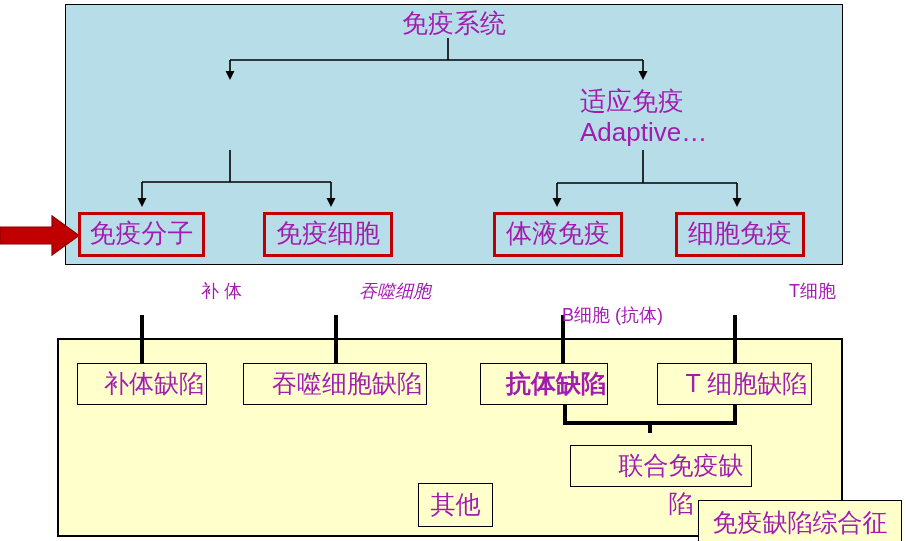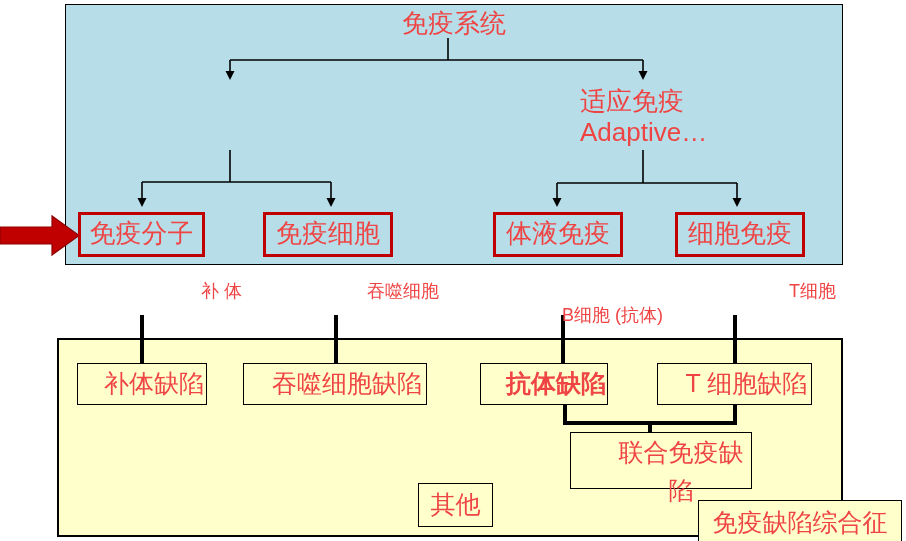--- a/index.html
+++ b/index.html
@@ -1,39 +1,39 @@
 <!DOCTYPE html>
 <html><head>
 <meta charset="utf-8">
 <style>
   html,body { margin:0; padding:0; background:#fff; }
   .canvas {
     position:relative; width:906px; height:541px; background:#ffffff;
-    font-family:"Liberation Sans","DejaVu Sans",sans-serif; color:#ef4444; overflow:hidden;
+    font-family:"Liberation Sans","DejaVu Sans",sans-serif; color:#a21caf; overflow:hidden;
   }
   .panel { position:absolute; box-sizing:border-box; }
   .panel-blue  { left:65px; top:4px;  width:778px; height:261px; background:#B7DEE8; border:1.6px solid #000; }
   .panel-yellow{ left:57px; top:338px; width:786px; height:199px; background:#FFFFCC; border:2px solid #000; }
   svg.lines { position:absolute; left:0; top:0; width:906px; height:541px; pointer-events:none; }
   .txt { position:absolute; white-space:nowrap; }
   .title   { left:354px; top:6px; width:200px; text-align:center; font-size:26px; }
   .branch  { font-size:26px; line-height:31px; }
   .branch-innate   { left:176px; top:86px; }
   .branch-adaptive { left:580px; top:86px; }
   .redbox {
     position:absolute; top:212px; height:45px; box-sizing:border-box;
     border:3px solid #C00000; text-align:center; font-size:26px; line-height:38px;font-family:Liberation Serif, serif;
   }
   .effector { position:absolute; top:279px; width:200px; text-align:right; font-size:18px; }
   .ybox {
     position:absolute; box-sizing:border-box; border:1.7px solid #000; background:#FFFFCC;
     text-align:center; font-size:25px;
   }
   .defbox { top:363px; height:42px; line-height:38px;padding-left:24px; }
-  .combined { left:570px; top:432px; width:182px; height:57px; line-height:38px;padding-left:40px; }
+  .combined { left:570px; top:445px; width:182px; height:42px; line-height:38px;padding-left:40px; }
   .other    { left:418px; top:483px; width:75px;  height:44px; line-height:40px; }
   .syndrome { left:698px; top:500px; width:204px; height:46px; line-height:42px; }
 </style>
 </head>
 <body>
 
 <div class="canvas">
 
   <div class="panel panel-blue"></div>
   <div class="panel panel-yellow"></div>
@@ -80,21 +80,21 @@
     <div>适应免疫</div>
     <div>Adaptive…</div>
   </div>
 
   <div class="redbox" style="left:78px;  width:127px;">免疫分子</div>
   <div class="redbox" style="left:263px; width:130px;">免疫细胞</div>
   <div class="redbox" style="left:493px; width:130px;">体液免疫</div>
   <div class="redbox" style="left:675px; width:130px;">细胞免疫</div>
 
   <div class="effector" style="left:42px;">补 体</div>
-  <div class="effector" style="left:239px;">吞噬细胞</div>
+  <div class="effector" style="left:231px;font-style:italic;">吞噬细胞</div>
   <div class="effector" style="left:463px;margin-top:24px;">B细胞 (抗体)</div>
   <div class="effector" style="left:636px;">T细胞</div>
 
   <div class="ybox defbox" style="left:77px;  width:130px;">补体缺陷</div>
   <div class="ybox defbox" style="left:243px; width:184px;">吞噬细胞缺陷</div>
   <div class="ybox defbox" style="left:480px; width:128px;font-weight:bold;">抗体缺陷</div>
   <div class="ybox defbox" style="left:657px; width:155px;">T 细胞缺陷</div>
 
   <div class="ybox combined">联合免疫缺陷</div>
   <div class="ybox other">其他</div>

